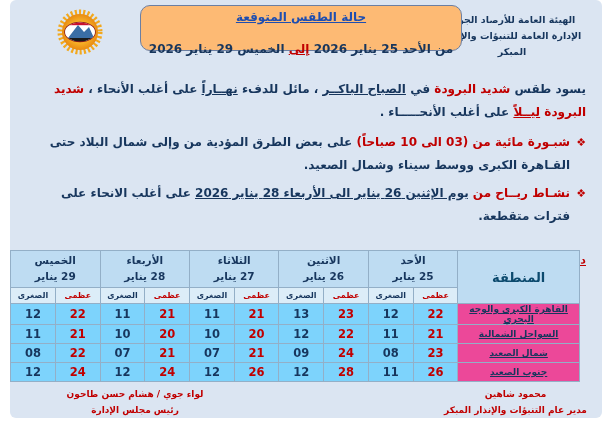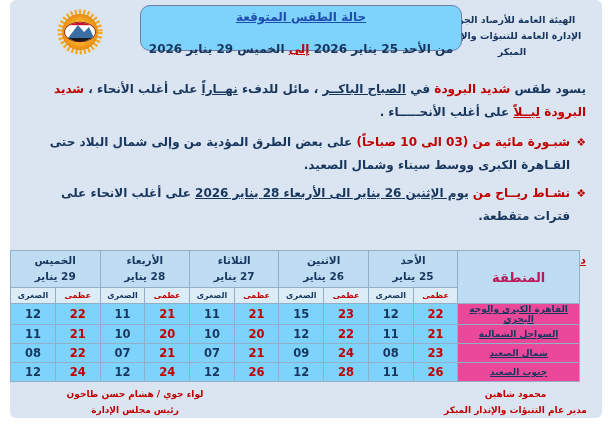--- a/index.html
+++ b/index.html
@@ -11,21 +11,21 @@
     position:absolute;left:10px;top:0;width:592px;height:418px;
     background:#dbe5f2;border-radius:6px;
   }
   
   .agency{
     position:absolute;top:12px;right:10px;width:160px;text-align:center;
     color:#17365d;font-size:9.5px;font-weight:bold;line-height:1.7;
   }
   .title-box{
     position:absolute;top:5px;right:140px;width:322px;height:46px;
-    background:#7dd3fc;border:1.5px solid #6b7fa3;border-radius:10px;
+    background:#fdba74;border:1.5px solid #6b7fa3;border-radius:10px;
     text-align:center;padding-top:4px;box-sizing:border-box;
   }
   .title-line1{font-size:12px;font-weight:bold;color:#1f4eb0;text-decoration:underline;}
   .title-line2{font-size:12px;font-weight:bold;margin-top:18px;direction:rtl;}
   .logo{position:absolute;top:7px;left:38px;width:64px;height:50px;}
   
   .para{
     position:absolute;right:16px;left:36px;direction:rtl;text-align:right;
     font-size:12px;font-weight:bold;line-height:1.9;color:#17365d;
   }
@@ -48,21 +48,21 @@
   
   table.temps{
     position:absolute;top:250px;right:22px;
     border-collapse:collapse;direction:rtl;
     font-weight:bold;
   }
   table.temps th, table.temps td{
     border:1px solid #93afc7;text-align:center;vertical-align:middle;padding:0 2px;
   }
   th.region-h{
-    width:124px;background:#bedcf2;color:#be185d;font-size:13px;
+    width:124px;background:#bedcf2;color:#0c4a6e;font-size:13px;
   }
   th.day-h{
     background:#bedcf2;color:#17365d;font-size:10.5px;height:36px;line-height:1.5;
   }
   th.sub-h{
     background:#dcedf8;font-size:8px;height:15px;width:41px;
   }
   td.temp{background:#7dd3fc;font-size:11.5px;height:18px;}
   td.region{background:#ec4899;color:#17365d;font-size:9px;text-decoration:underline;}
   .max{color:#c00000;}
@@ -165,21 +165,21 @@
           <th class="sub-h max">عظمى</th>
           <th class="sub-h min">الصغرى</th>
         </tr>
       </thead>
     <tbody>
         <tr>
           <td class="region">القاهرة الكبرى والوجه البحري</td>
           <td class="temp max">22</td>
           <td class="temp min">12</td>
           <td class="temp max">23</td>
-          <td class="temp min">15</td>
+          <td class="temp min">13</td>
           <td class="temp max">21</td>
           <td class="temp min">11</td>
           <td class="temp max">21</td>
           <td class="temp min">11</td>
           <td class="temp max">22</td>
           <td class="temp min">12</td>
         </tr>
         <tr>
           <td class="region">السواحل الشمالية</td>
           <td class="temp max">21</td>

